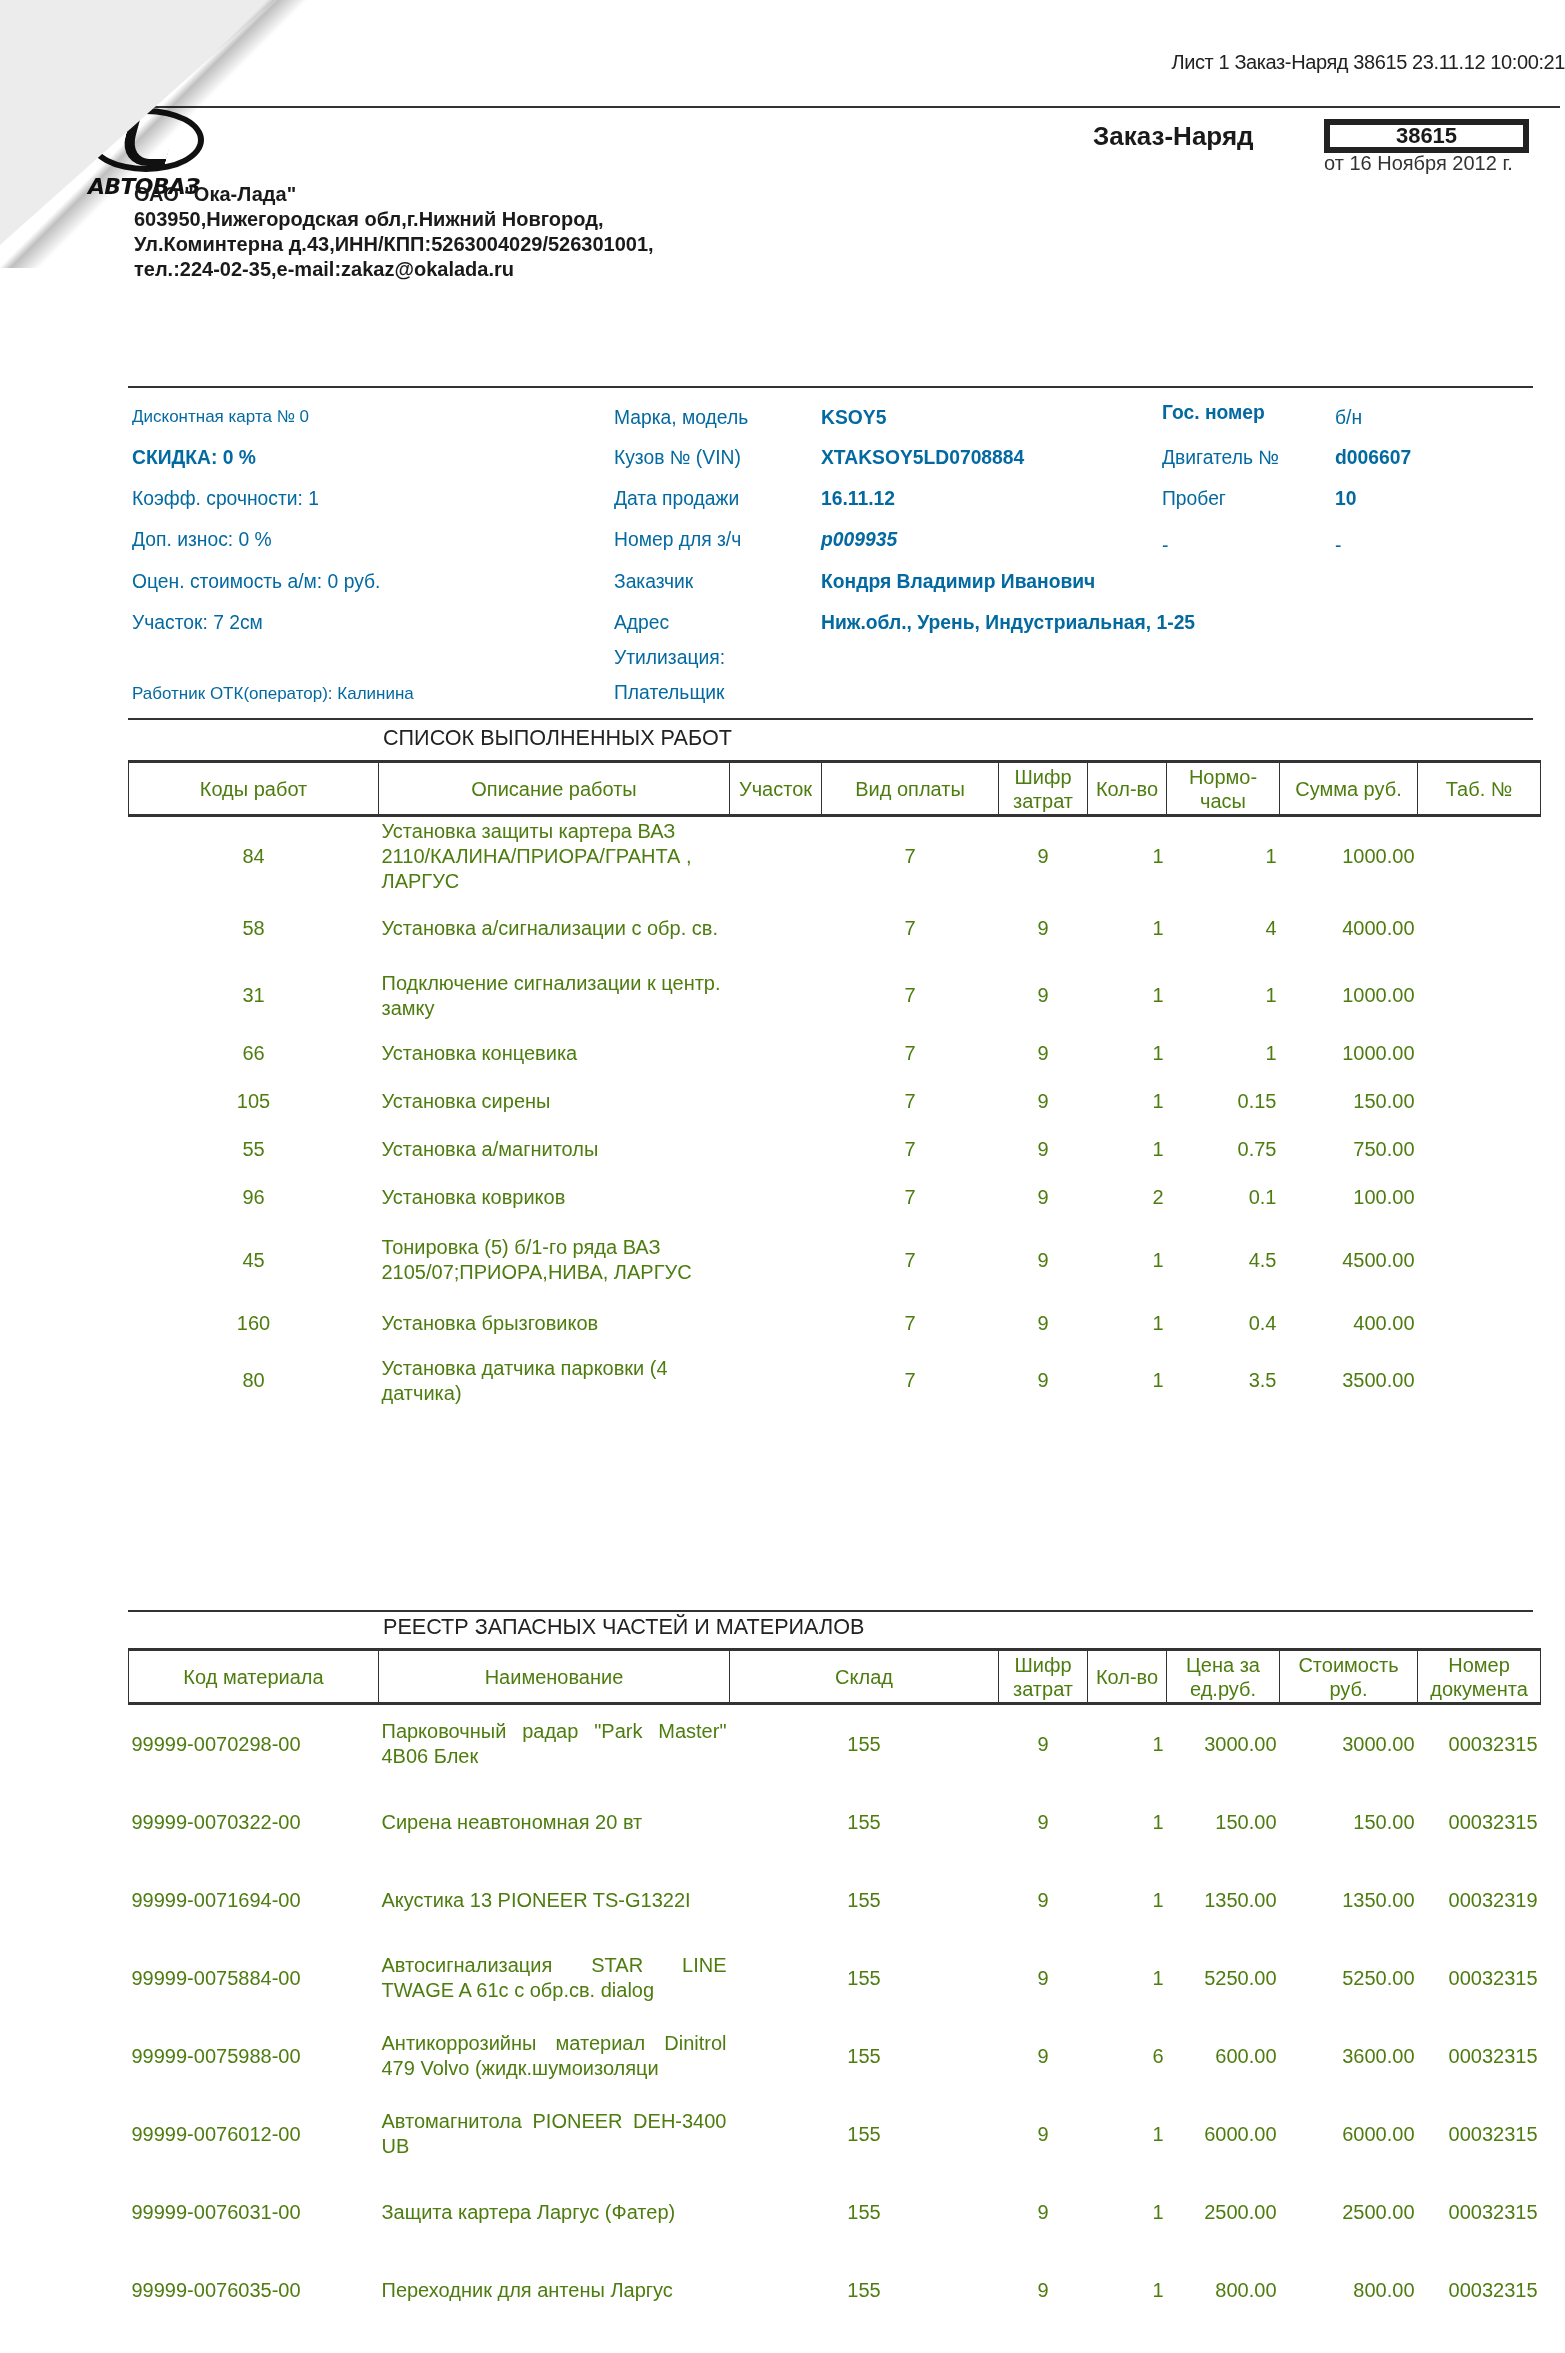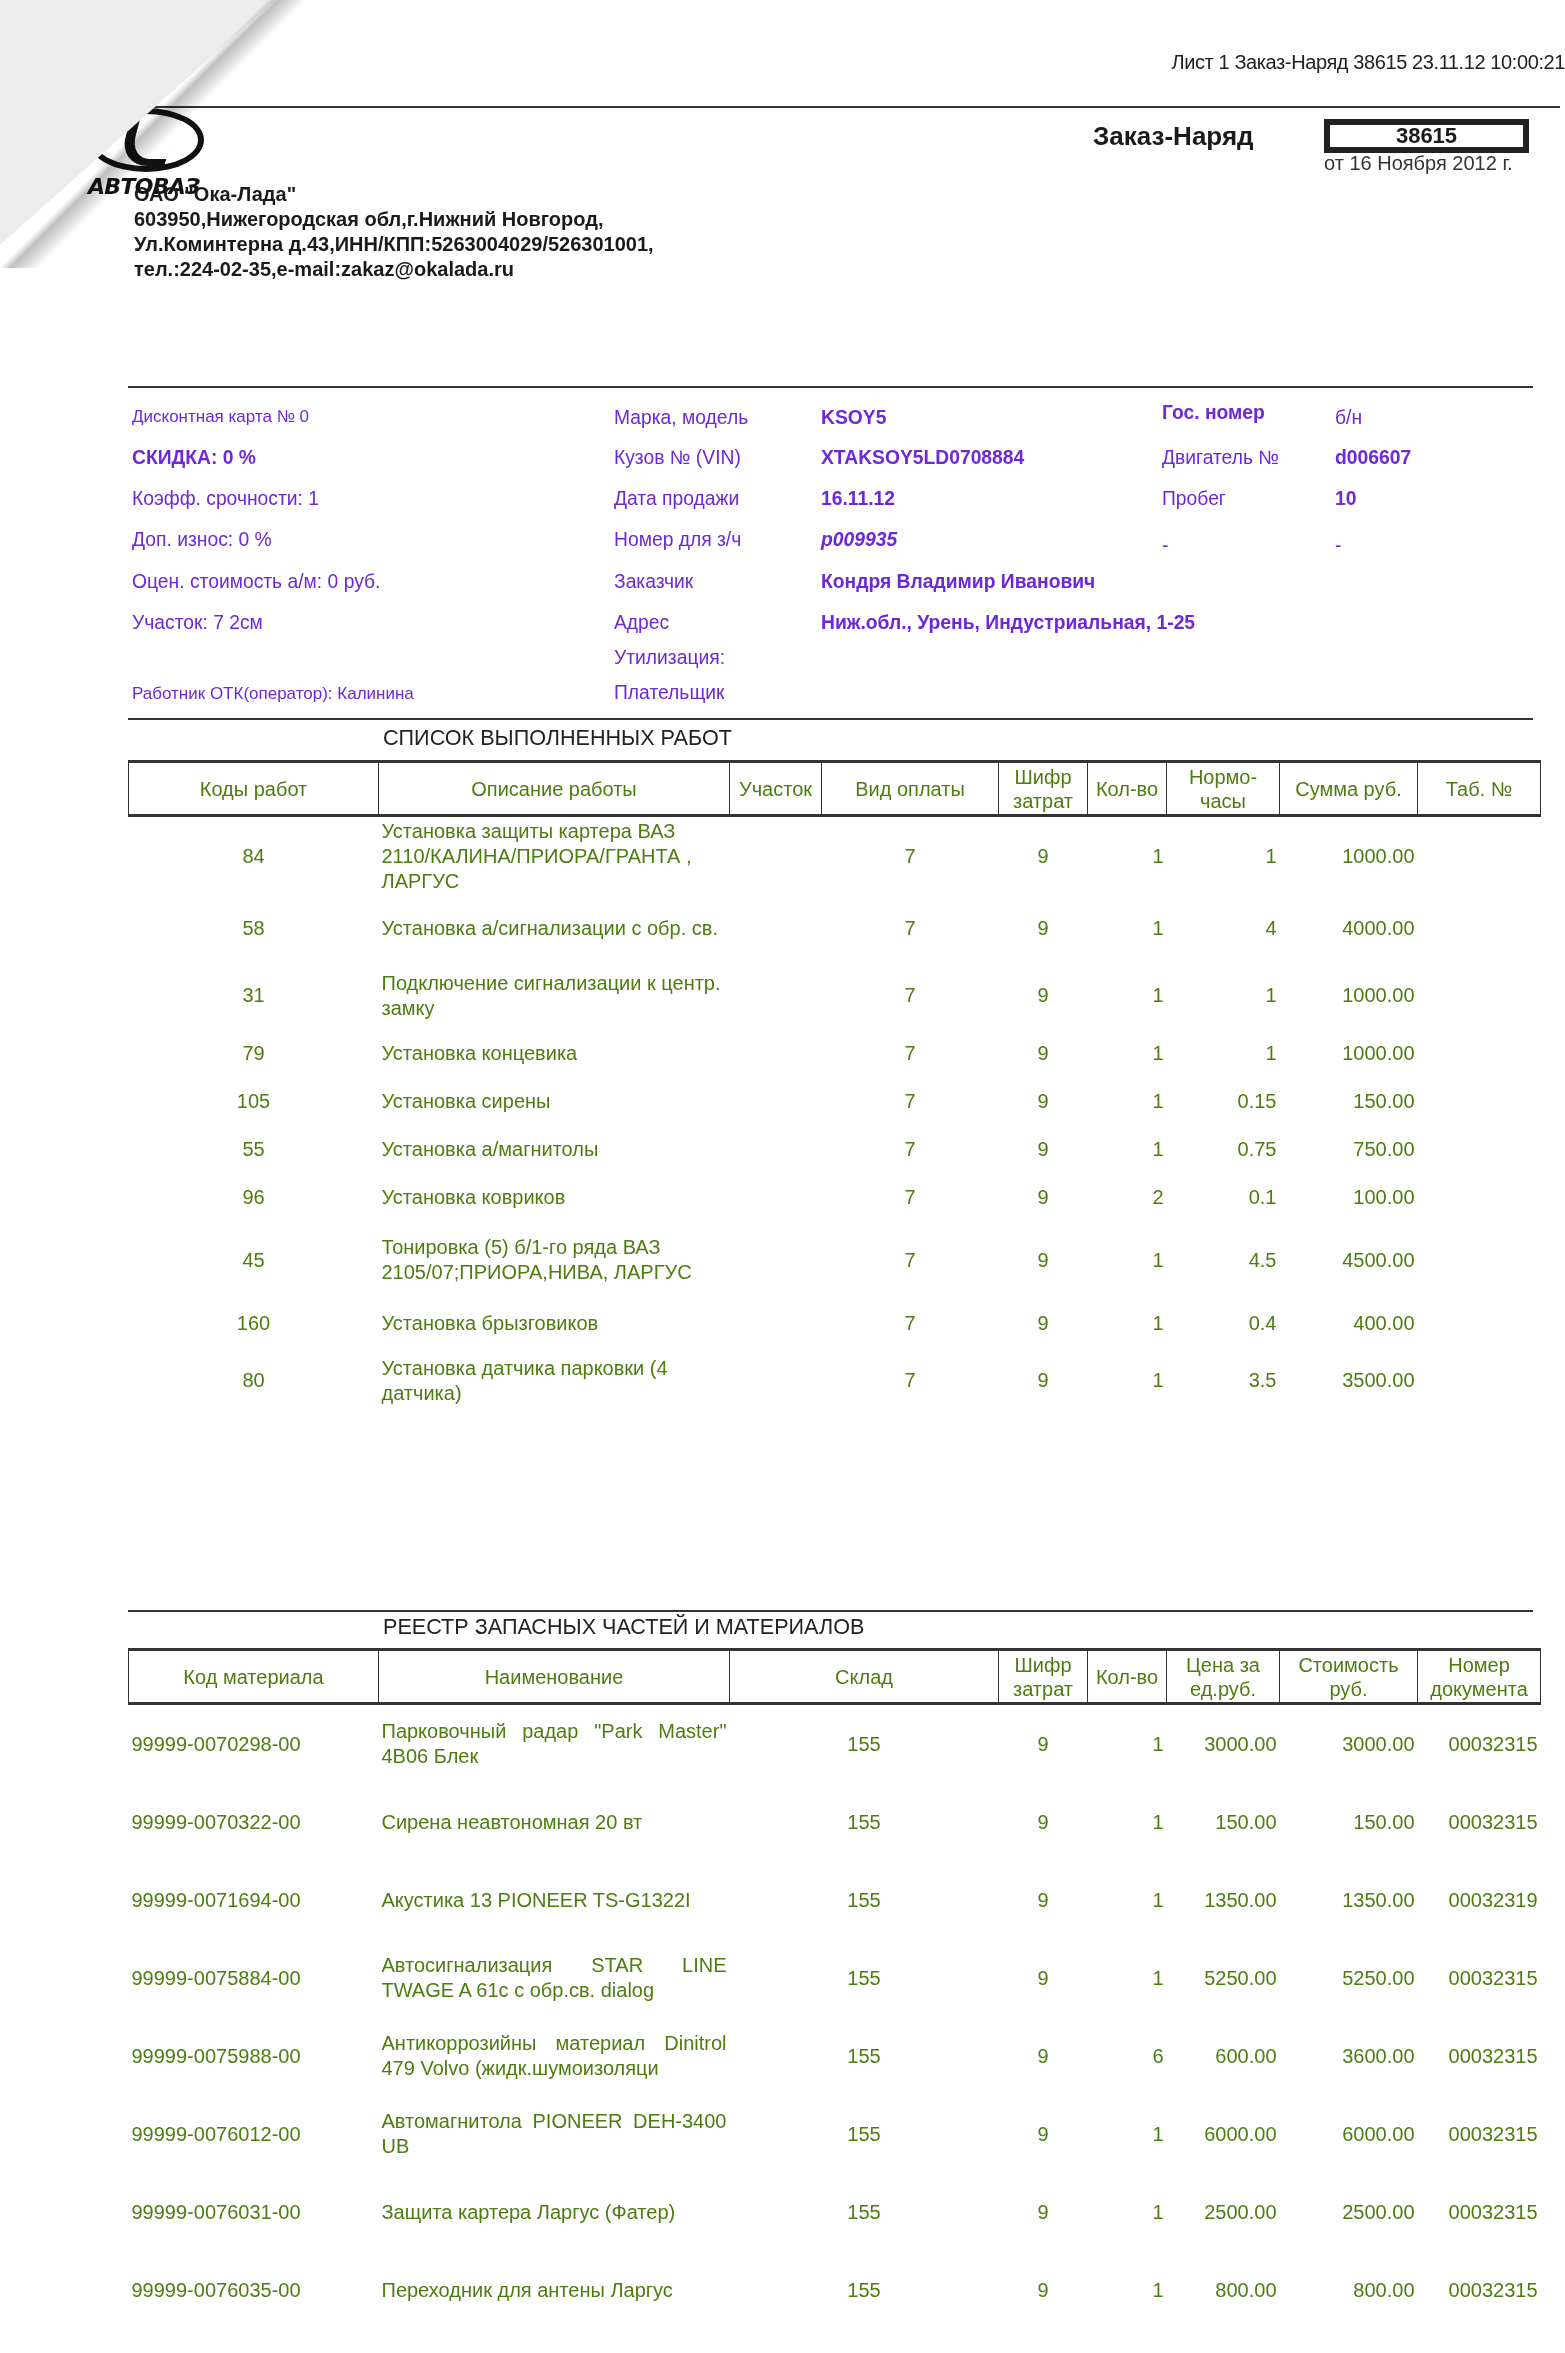--- a/index.html
+++ b/index.html
@@ -13,21 +13,21 @@
   .sheet-info { right: 0; top: 51px; font-size: 20px; letter-spacing: -0.4px; white-space: nowrap; color:#222; }
   .hr { position: absolute; height: 2.2px; background: #333; }
   .logo { left: 88px; top: 108px; width: 119px; }
   .logo-oval { width: 104px; height: 52px; border: 6.7px solid #111; border-radius: 50%; position: relative; background: #fff; }
   .logo-oval .sail { position: absolute; left: 30px; top: 3.7px; width: 37px; height: 41px; border-left: 10.4px solid #111; border-bottom: 7.4px solid #111; border-radius: 0 0 0 30px; transform: skewX(-15deg); }
   .logo-text { font-family: "DejaVu Sans", sans-serif; font-weight: bold; font-style: italic; font-size: 22px; letter-spacing: -0.7px; margin-top: 1.5px; color:#111; }
   .company { left: 134px; top: 182px; font-size: 20px; font-weight: bold; line-height: 25px; }
   .doc-title { left: 1093px; top: 121px; font-size: 26px; font-weight: bold; }
   .doc-num-box { left: 1324px; top: 119px; width: 205px; height: 34px; border: 6px solid #222; box-sizing: border-box; text-align: center; font-size: 22px; font-weight: bold; line-height: 22px; }
   .doc-date { left: 1324px; top: 152px; font-size: 20px; color:#333; }
-  .info { font-size: 19.3px; color: #6d28d9; white-space: nowrap; }
+  .info { font-size: 19.3px; color: #0369a1; white-space: nowrap; }
   .info.small { font-size: 17px; }
   .info.bold { font-weight: bold; }
   .section-title { font-size: 21.6px; color:#222; }
   table.grid { position: absolute; border-collapse: collapse; table-layout: fixed; font-size: 20px; color: #4d7c0f; }
   table.grid th { border: 1.5px solid #333; font-weight: normal; text-align: center; line-height: 24px; padding: 1.5px 1.5px; }
   table.grid thead tr th { border-top: 3px solid #333; border-bottom: 3px solid #333; }
   table.grid td { border: none; vertical-align: middle; padding: 0 3px; line-height: 25px; }
   .c { text-align: center; }
   .r { text-align: right; }
   .j { text-align: justify; text-align-last: left; }
@@ -153,21 +153,21 @@
         <td>Подключение сигнализации к центр. замку</td>
         <td class="c"></td>
         <td class="c">7</td>
         <td class="c">9</td>
         <td class="r">1</td>
         <td class="r">1</td>
         <td class="r">1000.00</td>
         <td class="c"></td>
       </tr>
       <tr class="single">
-        <td class="c">79</td>
+        <td class="c">66</td>
         <td>Установка концевика</td>
         <td class="c"></td>
         <td class="c">7</td>
         <td class="c">9</td>
         <td class="r">1</td>
         <td class="r">1</td>
         <td class="r">1000.00</td>
         <td class="c"></td>
       </tr>
       <tr class="single">

